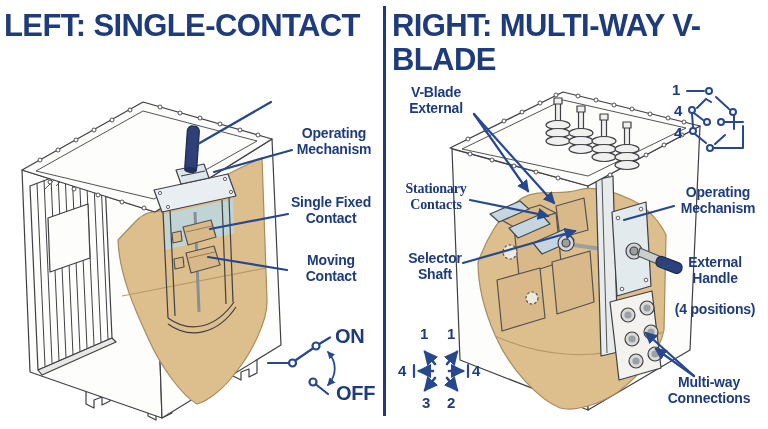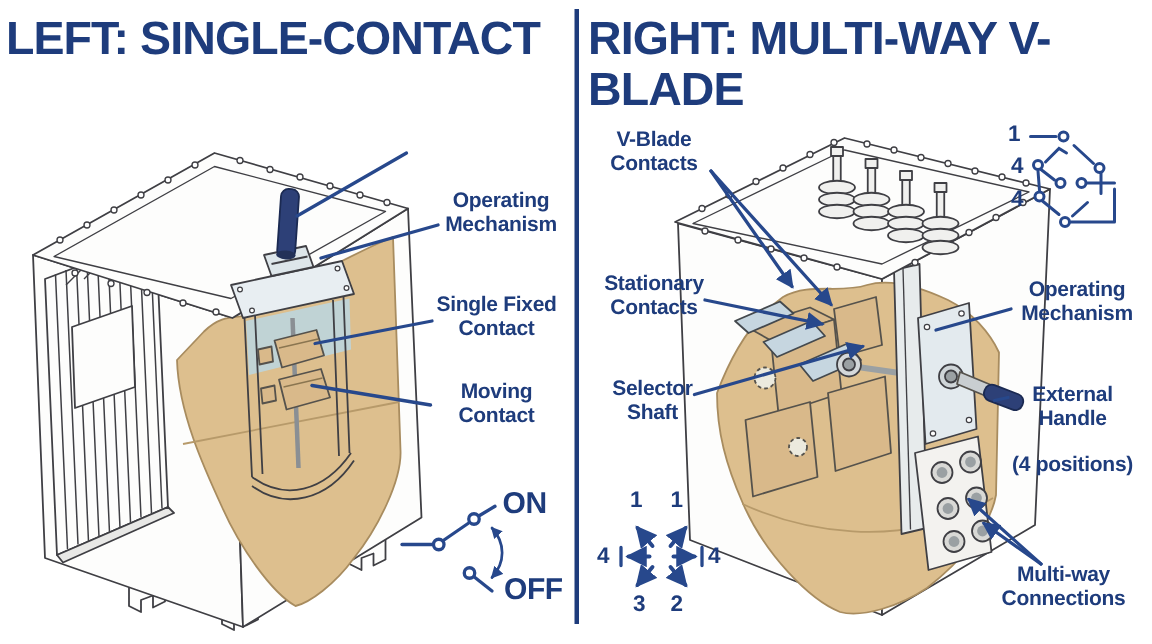--- a/index.html
+++ b/index.html
@@ -330,22 +330,22 @@
   <div class="txt title" style="left:392px;top:9px;width:372px;">
     <span>RIGHT: MULTI-WAY V-BLADE</span>
   </div>
 
   <div class="txt lbl" style="left:293px;top:126px;width:82px;">Operating Mechanism</div>
   <div class="txt lbl" style="left:287px;top:195px;width:88px;">Single Fixed Contact</div>
   <div class="txt lbl" style="left:292px;top:253px;width:78px;">Moving Contact</div>
   <div class="txt onoff" style="left:335px;top:325px;">ON</div>
   <div class="txt onoff" style="left:336px;top:382px;">OFF</div>
 
-  <div class="txt lbl" style="left:399px;top:85px;width:74px;">V-Blade Contacts</div>
-  <div class="txt lbl" style="left:394px;top:181px;width:84px;">Stationary Contacts</div>
+  <div class="txt lbl" style="left:399px;top:85px;width:74px;">V-Blade External</div>
+  <div class="txt lbl" style="left:394px;top:181px;width:84px;font-family:Liberation Serif, serif;">Stationary Contacts</div>
   <div class="txt lbl" style="left:396px;top:251px;width:78px;">Selector Shaft</div>
   <div class="txt lbl" style="left:672px;top:185px;width:92px;">Operating Mechanism</div>
   <div class="txt lbl" style="left:666px;top:239px;width:98px;">
     <span class="ext-main">External Handle</span>
     <span>(4 positions)</span>
   </div>
   <div class="txt lbl" style="left:658px;top:375px;width:102px;">Multi-way Connections</div>
 
   <div class="txt num" style="left:672px;top:81px;">1</div>
   <div class="txt num" style="left:674px;top:102px;">4</div>

